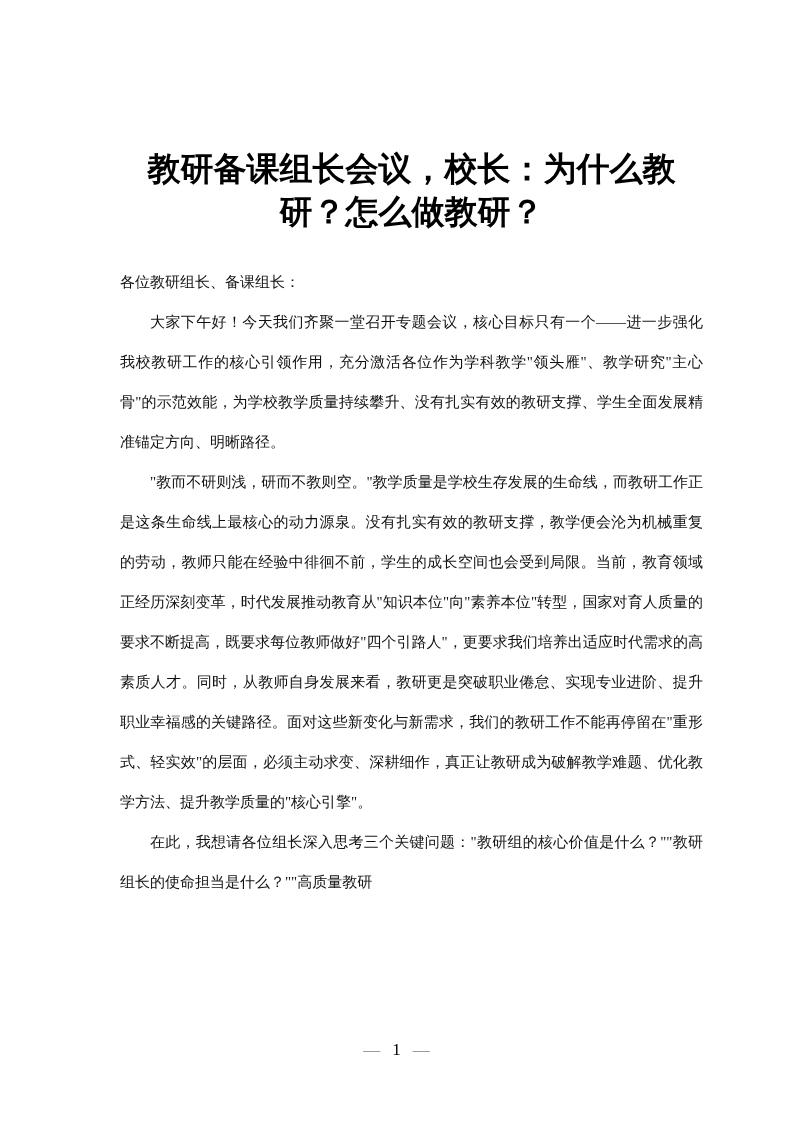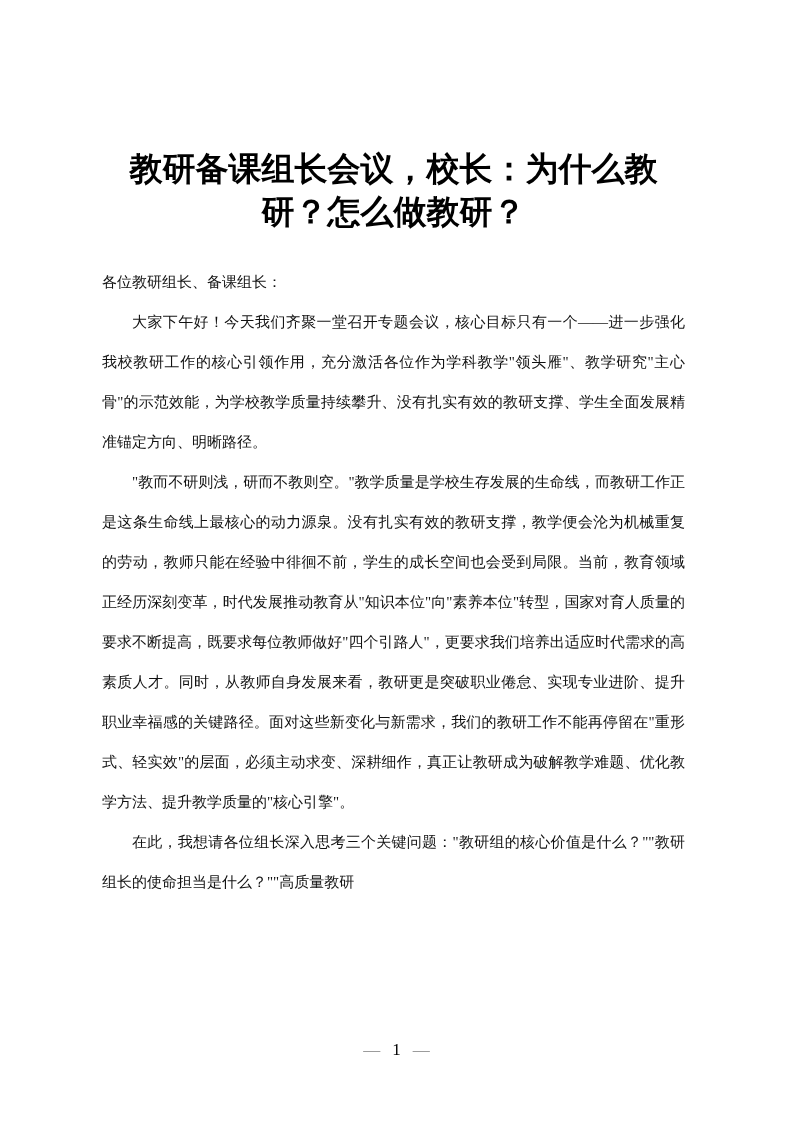--- a/index.html
+++ b/index.html
@@ -11,21 +11,21 @@
     position: relative;
     width: 793px;
     height: 1122px;
     background: #ffffff;
     overflow: hidden;
     color: #000000;
     font-family: "Liberation Serif", serif;
   }
   .content {
     position: absolute;
-    left: 102px;
+    left: 120px;
     top: 0;
     width: 583px;
   }
   .doc-title {
     margin: 147px 0 0 0;
     font-family: "Liberation Sans", sans-serif;
     font-weight: 700;
     font-size: 33px;
     line-height: 43px;
     text-align: center;

